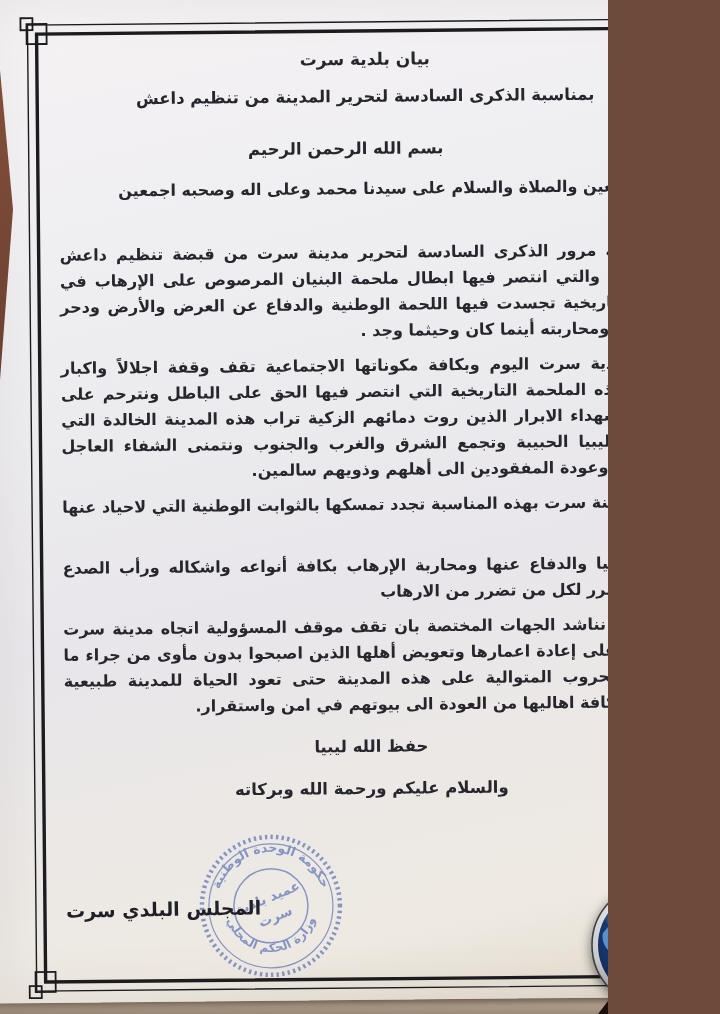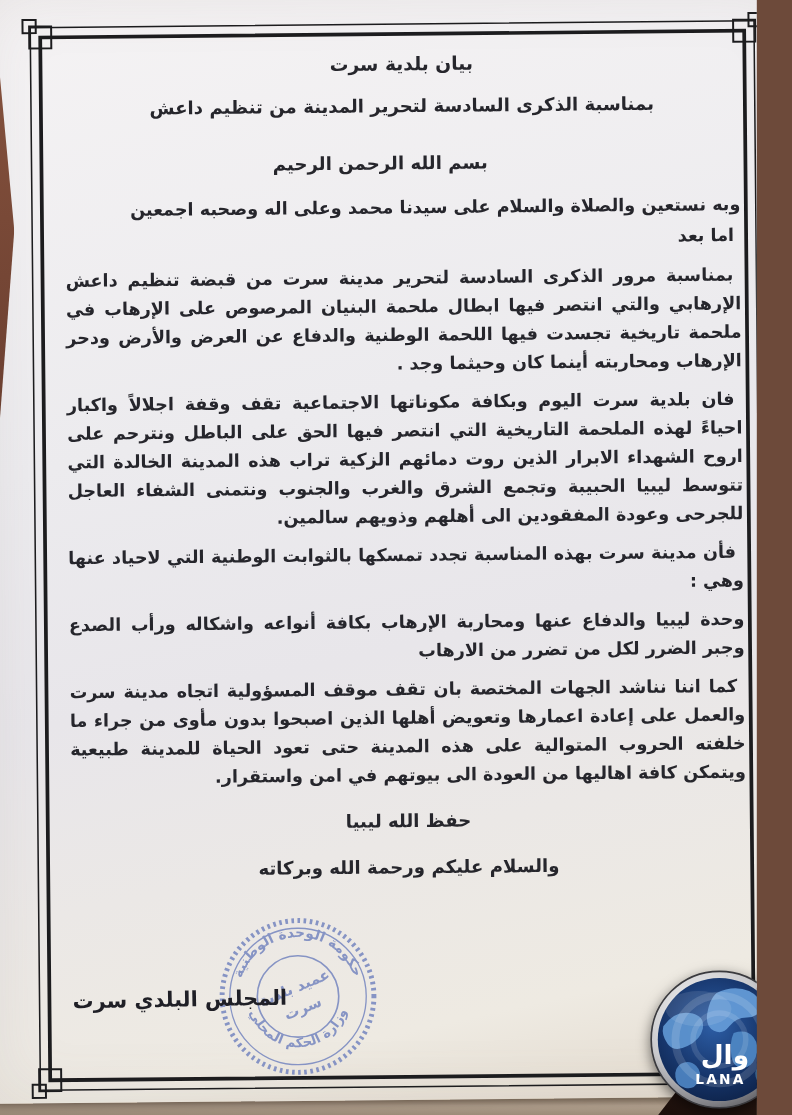--- a/index.html
+++ b/index.html
@@ -2,21 +2,21 @@
 <html lang="ar"><head>
 <meta charset="utf-8">
 <style>
   html,body{margin:0;padding:0;}
   body{
     width:720px;height:1014px;overflow:hidden;
     font-family:"DejaVu Sans",sans-serif;
     background:#6d4a3a;
   }
   .photo{
-    position:relative;width:688px;height:1014px;overflow:hidden;
+    position:relative;width:608px;height:1014px;overflow:hidden;
     background:radial-gradient(130% 110% at 45% 40%, #8a6450 0%, #6d4a3a 70%, #41281f 100%);
   }
   
   .table-strip{
     position:absolute;left:0;bottom:0;width:100%;height:20px;z-index:0;
     background:linear-gradient(180deg,#a6957f 0%, #b5a492 55%, #9b8a77 100%);
   }
   
   .paper{
     position:absolute;left:-12px;top:-8px;width:744px;height:1008px;z-index:1;

